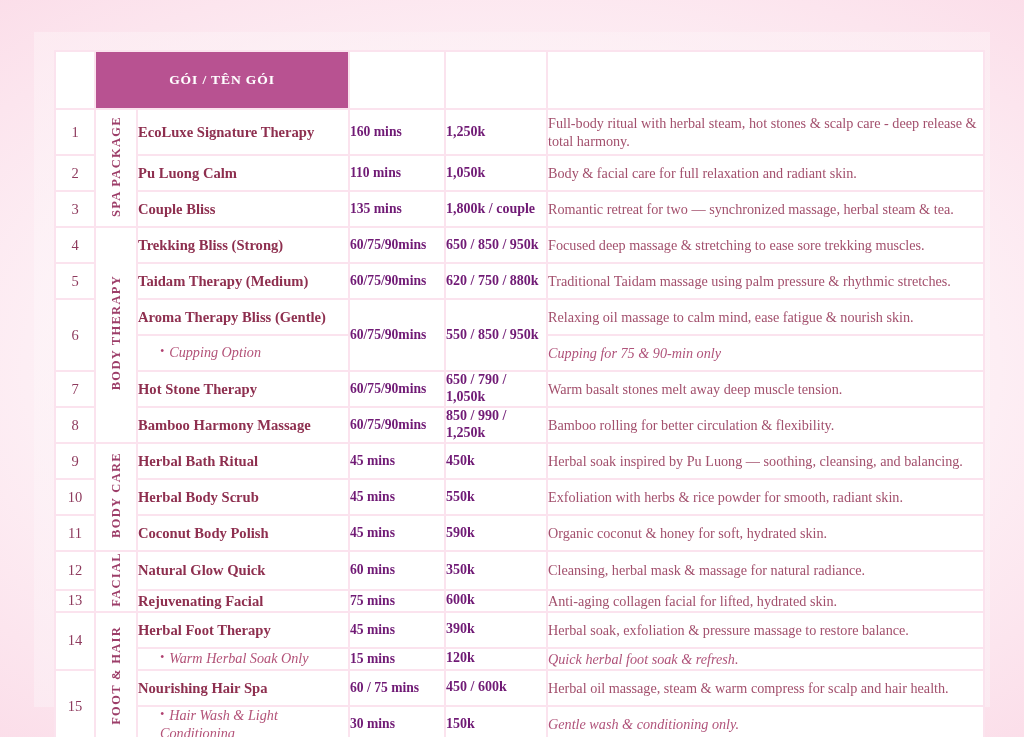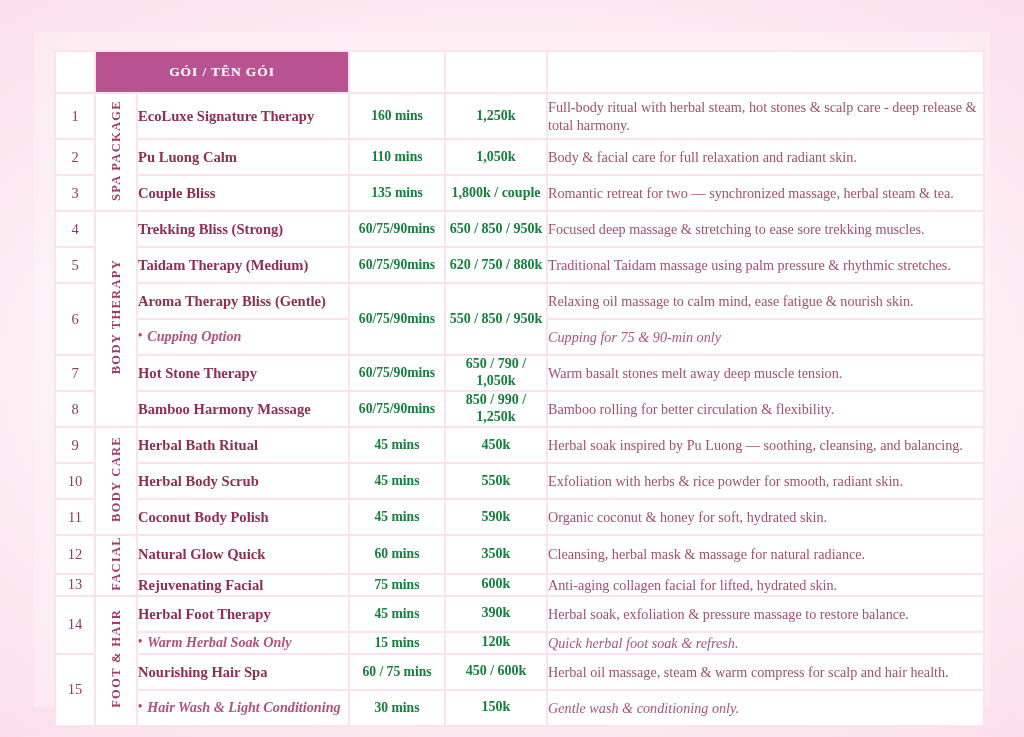--- a/index.html
+++ b/index.html
@@ -49,21 +49,21 @@
   }
 
   thead th {
     background: #b5538b;
     background: #b85291;
     color: #ffffff;
     font-size: 13.5px;
     letter-spacing: 0.9px;
     font-weight: bold;
     text-align: center;
-    height: 40px;
+    height: 56px;
     line-height: 1.1;
     text-shadow: 0 0 1px rgba(255,255,255,0.25);
   }
   thead th.hdr-num { width: 38px; }
   thead th.hdr-cat { width: 40px; background: #b85291; }
   thead th.hdr-dur { width: 94px; }
   thead th.hdr-price { width: 100px; }
 
   
   col.c-num   { width: 38px; }
@@ -98,36 +98,37 @@
   }
 
   td.name {
     padding: 6px 8px 6px 14px;
     color: #8e2f4f;
     font-size: 14.6px;
     font-weight: bold;
     line-height: 1.25;
   }
   td.name.sub {
-    font-weight: bold;
+    font-weight: normal;
     font-style: italic;
     color: #b35278;
+    padding-left: 22px;
     font-size: 14.2px;
   }
   td.name.sub .bullet {
     display: inline-block;
     margin-right: 5px;
     color: #b04070;
     font-size: 12px;
     vertical-align: 2px;
   }
 
   td.dur, td.price {
-    text-align: center;
-    color: #15803d;
+    text-align: left;
+    color: #701a75;
     font-size: 13.6px;
     font-weight: bold;
     line-height: 1.2;
   }
   td.price { font-size: 14px; }
 
   td.high {
     padding: 6px 10px 6px 16px;
     color: #a3506d;
     font-size: 14.2px;

